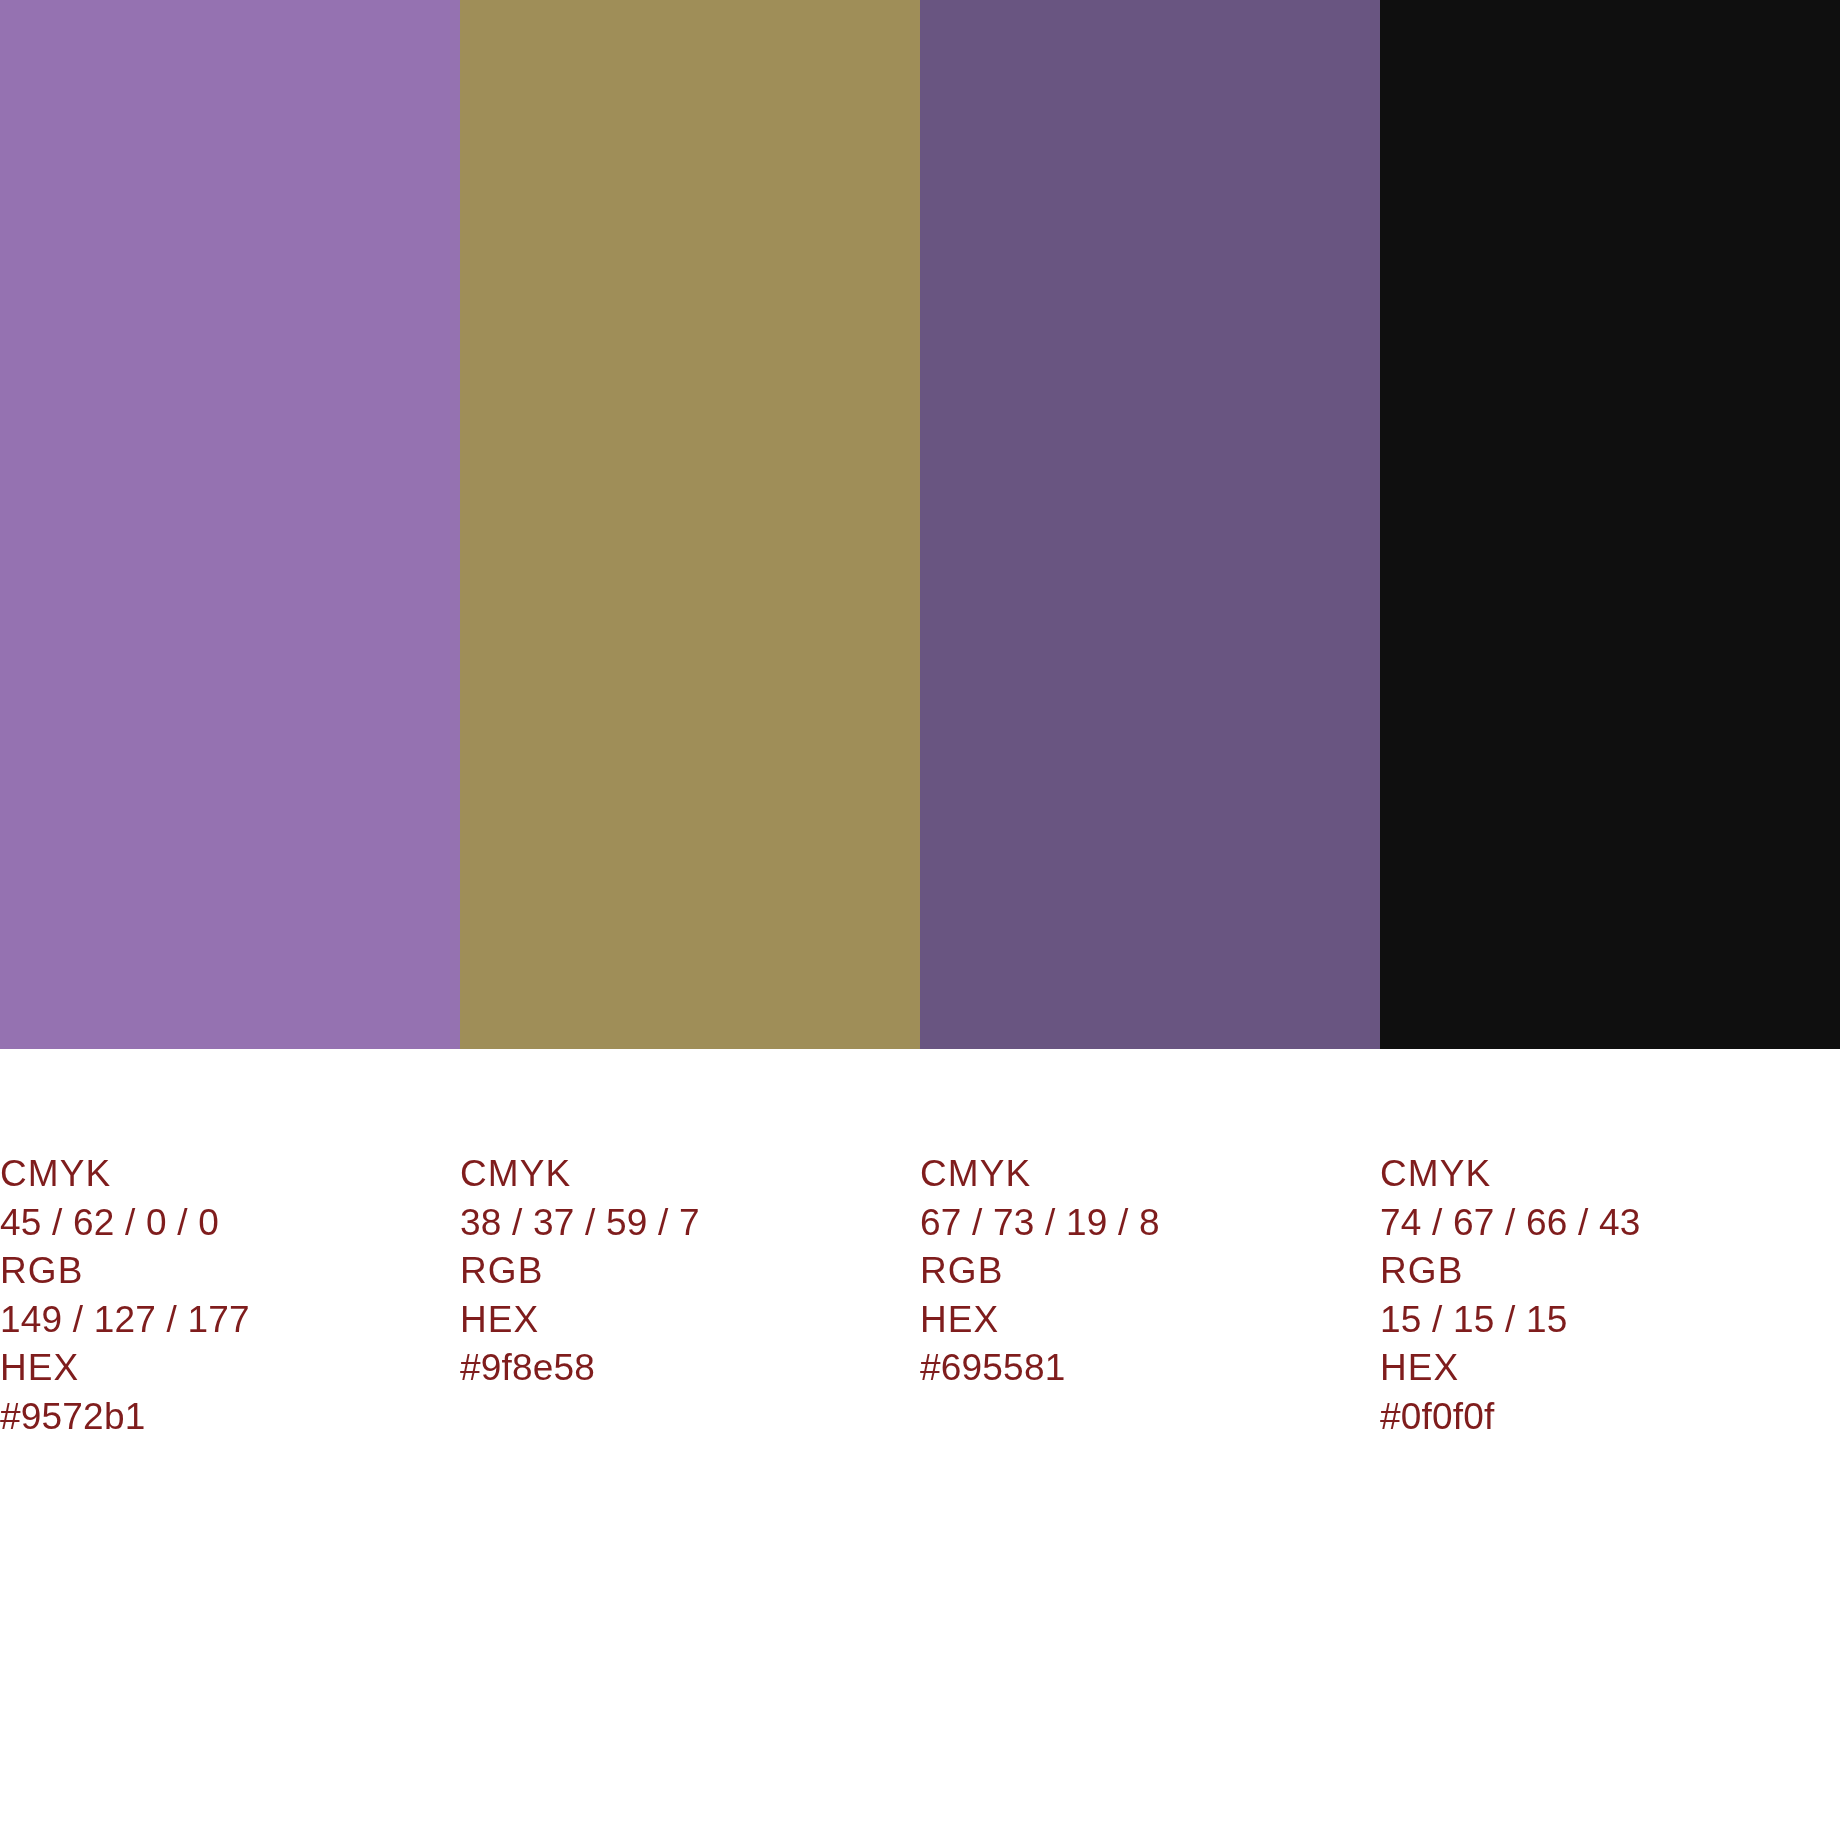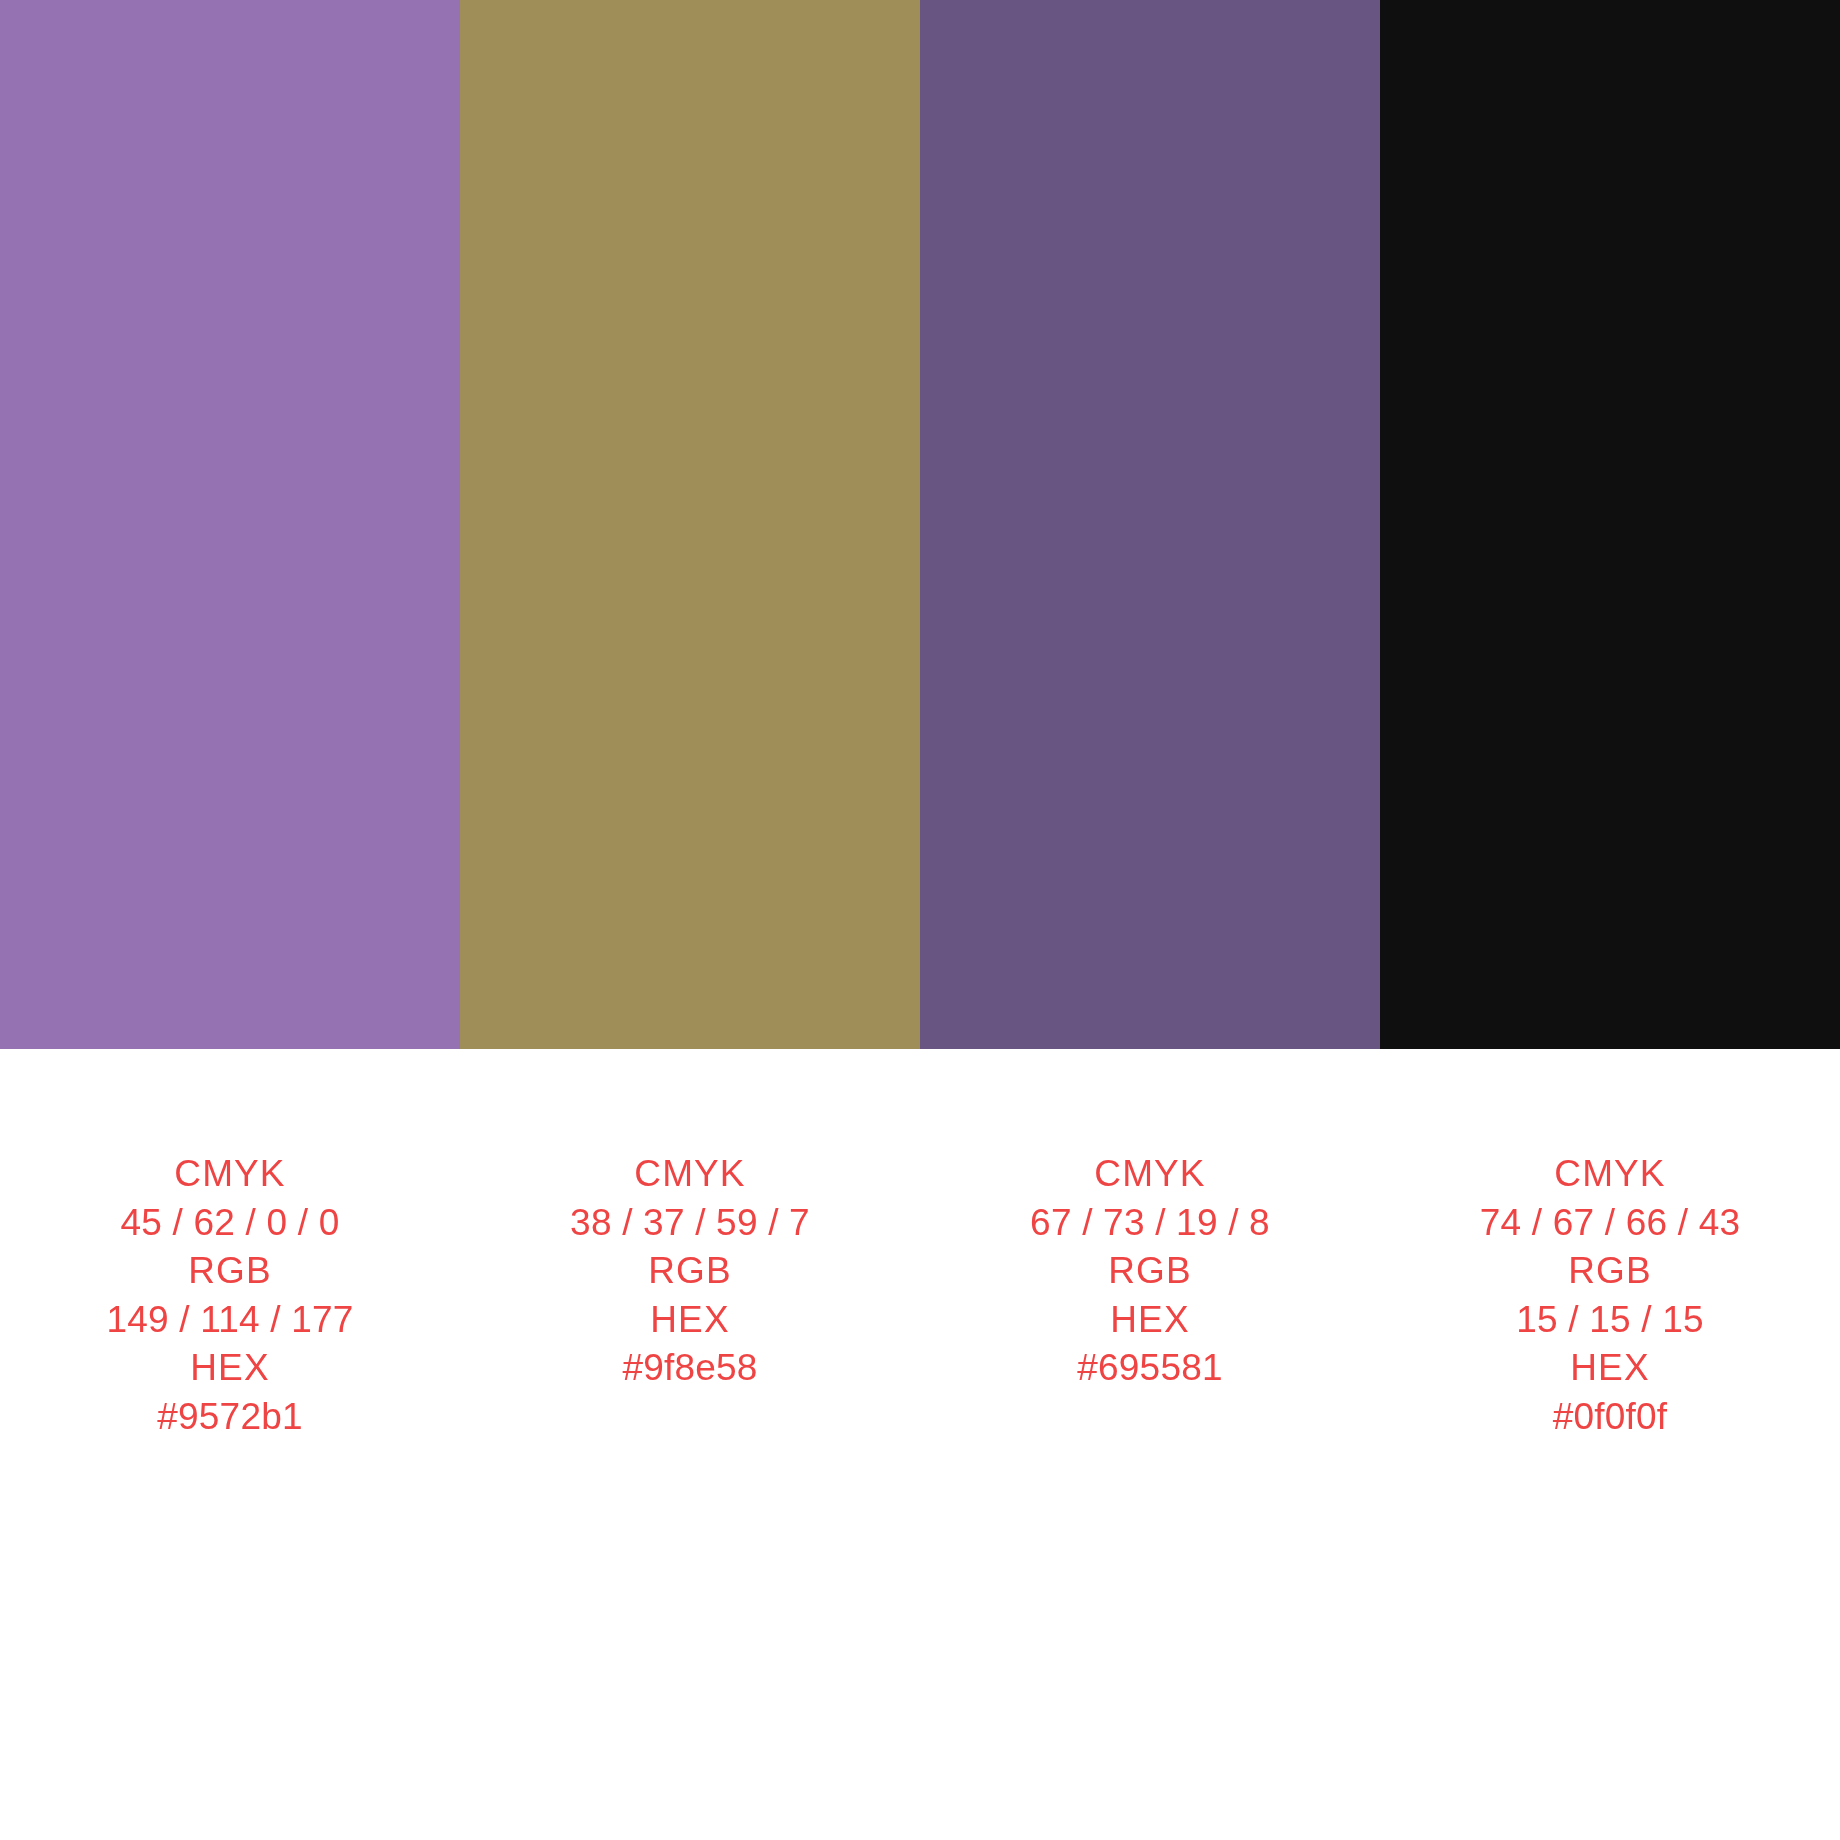--- a/index.html
+++ b/index.html
@@ -35,22 +35,22 @@
 
   
   .info-band {
     display: flex;
     width: 1840px;
     padding-top: 101px;
     box-sizing: border-box;
   }
   .info-col {
     flex: 1 1 25%;
-    text-align: center;
-    color: #ef4444;
+    text-align: left;
+    color: #7f1d1d;
   }
 
   .info-line {
     display: block;
     font-size: 37px;
     line-height: 48.5px;
     letter-spacing: 0.4px;
     font-weight: 400;
     white-space: nowrap;
   }
@@ -72,21 +72,21 @@
     <div class="swatch" style="background-color: rgb(105, 85, 129);"></div>
     <div class="swatch" style="background-color: rgb(15, 15, 15);"></div>
   </div>
 
   <div class="info-band">
 
     <div class="info-col">
       <span class="info-line info-label">CMYK</span>
       <span class="info-line info-value">45 / 62 / 0 / 0</span>
       <span class="info-line info-label">RGB</span>
-      <span class="info-line info-value">149 / 114 / 177</span>
+      <span class="info-line info-value">149 / 127 / 177</span>
       <span class="info-line info-label">HEX</span>
       <span class="info-line info-value">#9572b1</span>
     </div>
 
     <div class="info-col">
       <span class="info-line info-label">CMYK</span>
       <span class="info-line info-value">38 / 37 / 59 / 7</span>
       <span class="info-line info-label">RGB</span>
       <span class="info-line info-label">HEX</span>
       <span class="info-line info-value">#9f8e58</span>

